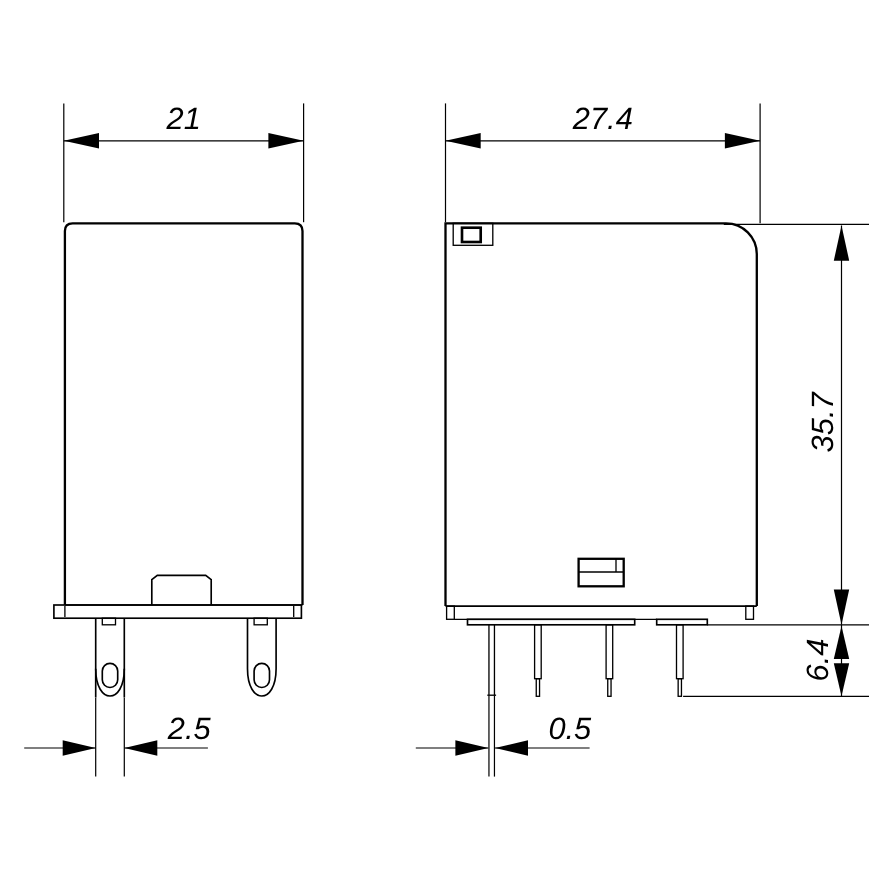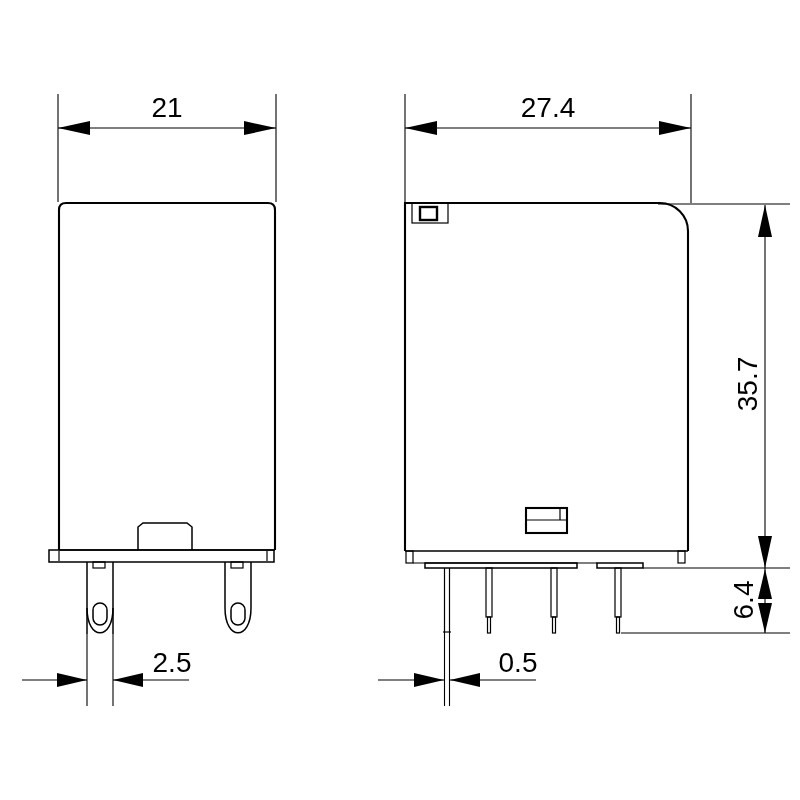--- a/index.html
+++ b/index.html
@@ -3,20 +3,21 @@
 <meta charset="utf-8">
 <style>
   :root { --line: #000000; --bg: #ffffff; }
   html, body { margin: 0; padding: 0; background: var(--bg); }
   .canvas {
     position: relative;
     width: 800px;
     height: 800px;
     background: var(--bg);
     font-family: "Liberation Sans", sans-serif;
+    font-style: italic;
   }
   svg { display: block; }
   .stroke   { stroke: var(--line); fill: none; }
   .w-body   { stroke-width: 2.1; }
   .w-mid    { stroke-width: 1.5; }
   .w-detail { stroke-width: 1.2; }
   .w-thick  { stroke-width: 2.4; }
   .w-dim    { stroke-width: 1.1; }
   .arrow    { fill: var(--line); stroke: none; }
   .dim-text {

